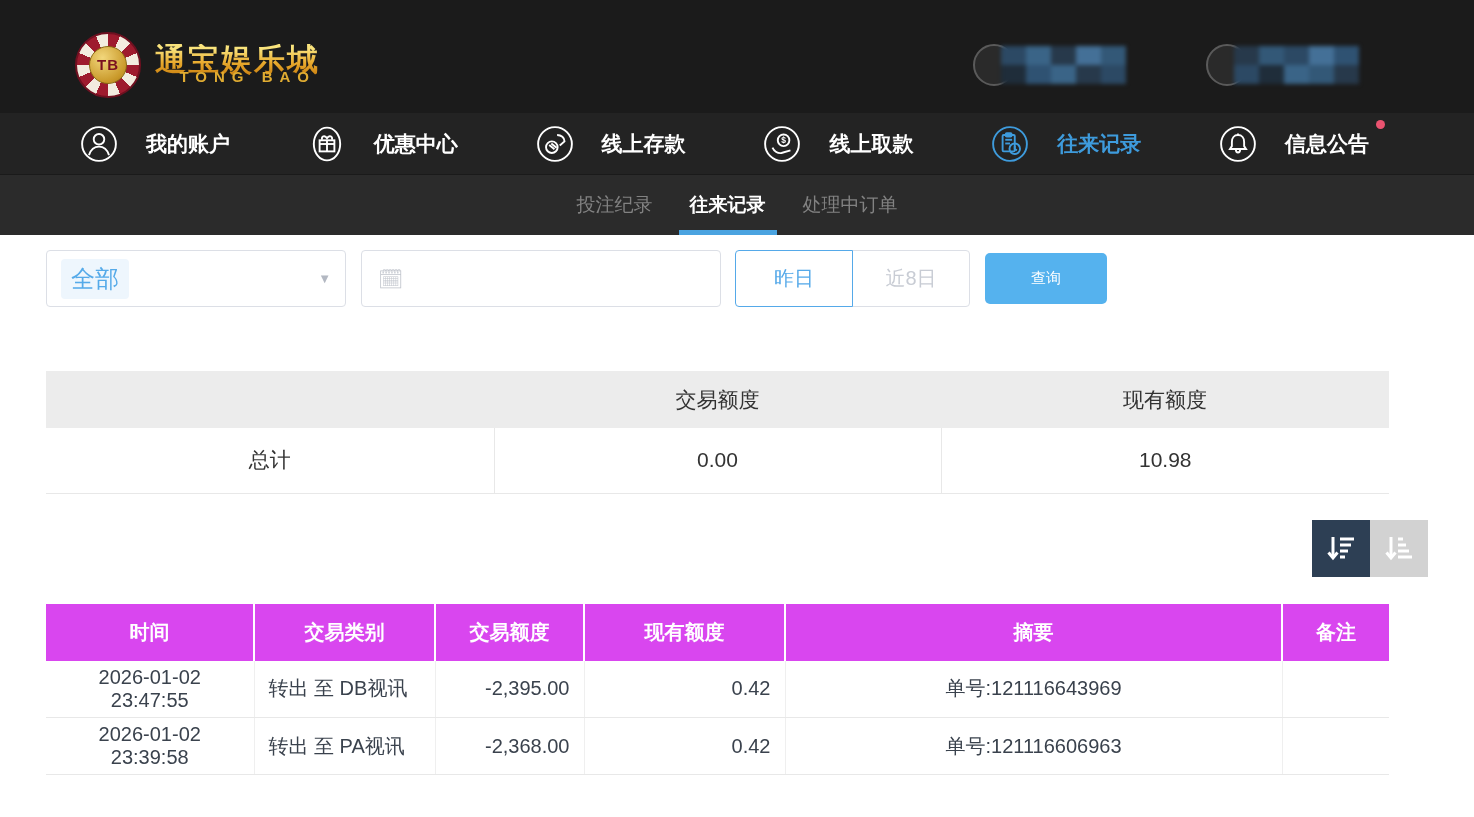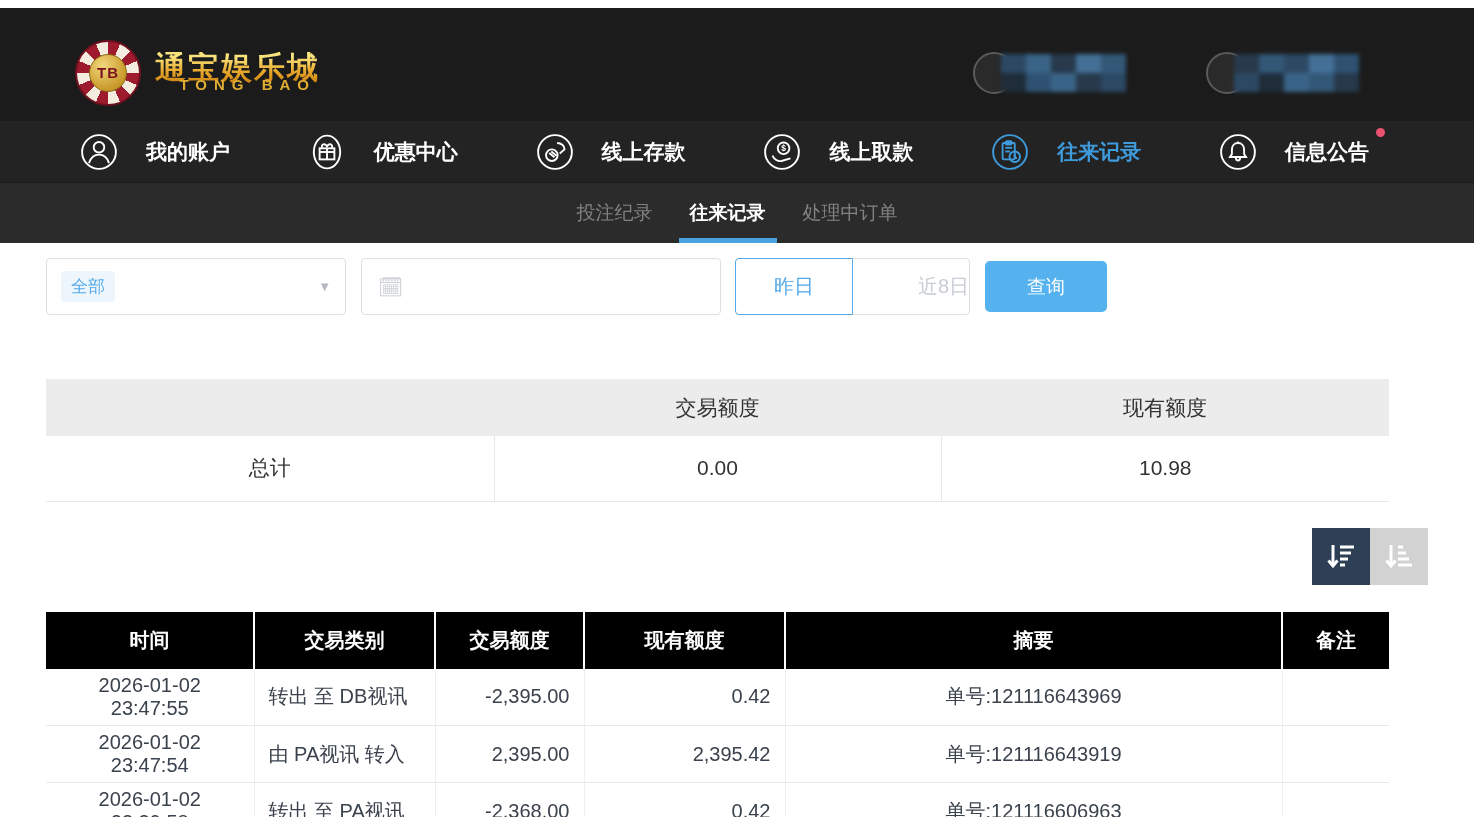--- a/index.html
+++ b/index.html
@@ -1,21 +1,21 @@
 <!DOCTYPE html>
 <html><head>
 <meta charset="utf-8">
 <style>
   * { margin: 0; padding: 0; box-sizing: border-box; }
   html, body { width: 1474px; height: 817px; overflow: hidden; background: #fff;
     font-family: "Liberation Sans", "DejaVu Sans", sans-serif; }
   .page { width: 1474px; height: 817px; position: relative; background: #fff; }
 
   
-  .top-header { height: 113px; background: #1b1b1b; display: flex; align-items: center; padding: 16px 60px 0 75px; margin-top: 8px; }
+  .top-header { height: 113px; background: #1b1b1b; display: flex; align-items: center; padding: 16px 60px 0 75px; }
   .logo { display: flex; align-items: center; gap: 14px; }
   .chip { width: 66px; height: 66px; border-radius: 50%;
     background: repeating-conic-gradient(#9e1b2e 0 22.5deg, #f3ecdf 22.5deg 45deg);
     border: 2px solid #6f1020; display: flex; align-items: center; justify-content: center; }
   .chip-inner { width: 38px; height: 38px; border-radius: 50%;
     background: radial-gradient(circle at 35% 30%, #f2d77c, #c9992a 70%, #a87a18);
     border: 1px solid #8a6a12; color: #7a1020; font-weight: bold; font-size: 15px;
     display: flex; align-items: center; justify-content: center; letter-spacing: 1px; }
   .brand-text { display: flex; flex-direction: column; }
   .brand-cn { font-size: 31px; font-weight: bold; line-height: 1.05;
@@ -51,35 +51,35 @@
   .sub-tab.active { color: #fff; font-weight: bold; }
   .sub-tab.active::after { content: ""; position: absolute; left: -5px; right: -5px; bottom: 0;
     height: 5px; background: #4aa3e0; }
 
   
   .content { padding: 15px 46px 0 46px; }
 
   .filter-row { display: flex; align-items: flex-start; margin-top: 0; }
   .type-select { width: 300px; height: 57px; border: 1px solid #dcdfe6; border-radius: 4px;
     display: flex; align-items: center; padding: 0 14px; cursor: pointer; background: #fff; }
-  .type-tag { background: #eef6fd; color: #55aae9; font-size: 17px; padding: 4px 10px; border-radius: 4px; }
+  .type-tag { background: #eef6fd; color: #55aae9; font-size: 24px; padding: 4px 10px; border-radius: 4px; }
   .select-arrow { margin-left: auto; color: #b3b8c2; font-size: 13px; }
   .date-input { width: 360px; height: 57px; border: 1px solid #dcdfe6; border-radius: 4px;
     display: flex; align-items: center; gap: 12px; padding: 0 16px; margin-left: 15px;
     color: #bcc2cc; font-size: 21px; cursor: text; background: #fff; }
   .calendar-icon { font-size: 20px; color: #c0c4cc; line-height: 1; }
   .quick-group { display: flex; margin-left: 14px; }
   .quick-btn { width: 118px; height: 57px; border: 1px solid #dcdfe6; background: #fff;
     color: #c8ccd4; font-size: 20px; display: flex; align-items: center; justify-content: center;
     cursor: pointer; margin-left: -1px; }
   .quick-btn:first-child { border-radius: 4px 0 0 4px; margin-left: 0; }
-  .quick-btn:last-child { border-radius: 0 4px 4px 0; justify-content: flex-end; }
+  .quick-btn:last-child { border-radius: 0 4px 4px 0; }
   .quick-btn.active { color: #55a9e9; border-color: #55a9e9; z-index: 2; }
   .search-btn { width: 122px; height: 51px; margin: 3px 0 0 15px; background: #55b2ee; border: none;
-    border-radius: 5px; color: #fff; font-size: 19px; cursor: pointer;
+    border-radius: 5px; color: #fff; font-size: 15px; cursor: pointer;
     font-family: "Liberation Sans", sans-serif; }
 
   table { border-collapse: collapse; table-layout: fixed; }
 
   
   .summary-table { width: 1343px; margin-top: 64px; }
   .summary-table thead td { height: 57px; background: #ececec; color: #333; font-size: 21px;
     text-align: center; }
   .summary-table tbody td { height: 65px; background: #fff; color: #333; font-size: 21px;
     text-align: center; border-right: 1px solid #e8e8e8; border-bottom: 1px solid #e8e8e8; }
@@ -87,21 +87,21 @@
 
   
   .sort-row { display: flex; justify-content: flex-end; margin-top: 26px; }
   .sort-btn { width: 58px; height: 57px; display: flex; align-items: center; justify-content: center;
     cursor: pointer; }
   .sort-btn.desc { background: #2d3f54; }
   .sort-btn.asc { background: #d2d2d2; }
 
   
   .records-table { width: 1343px; margin-top: 27px; }
-  .records-table thead td { height: 57px; background: #000000; color: #fff; font-size: 20px;
+  .records-table thead td { height: 57px; background: #d946ef; color: #fff; font-size: 20px;
     font-weight: bold; text-align: center; border-right: 2px solid #fff; }
   .records-table thead td:last-child { border-right: none; }
   .records-table tbody td { height: 57px; color: #3a424d; font-size: 20px;
     border-bottom: 1px solid #e8e8e8; border-right: 1px solid #efefef; padding: 0 14px; }
   .records-table tbody td:last-child { border-right: none; }
   .col-time { text-align: center; }
   .col-type { text-align: left; }
   .col-amount, .col-balance { text-align: right; }
   .col-summary { text-align: center; }
 </style>
@@ -315,28 +315,20 @@
       <tbody>
         <tr>
           <td class="col-time">2026-01-02 23:47:55</td>
           <td class="col-type">转出 至 DB视讯</td>
           <td class="col-amount">-2,395.00</td>
           <td class="col-balance">0.42</td>
           <td class="col-summary">单号:121116643969</td>
           <td class="col-note"></td>
         </tr>
         <tr>
-          <td class="col-time">2026-01-02 23:47:54</td>
-          <td class="col-type">由 PA视讯 转入</td>
-          <td class="col-amount">2,395.00</td>
-          <td class="col-balance">2,395.42</td>
-          <td class="col-summary">单号:121116643919</td>
-          <td class="col-note"></td>
-        </tr>
-        <tr>
           <td class="col-time">2026-01-02 23:39:58</td>
           <td class="col-type">转出 至 PA视讯</td>
           <td class="col-amount">-2,368.00</td>
           <td class="col-balance">0.42</td>
           <td class="col-summary">单号:121116606963</td>
           <td class="col-note"></td>
         </tr>
       </tbody>
     </table>
 

